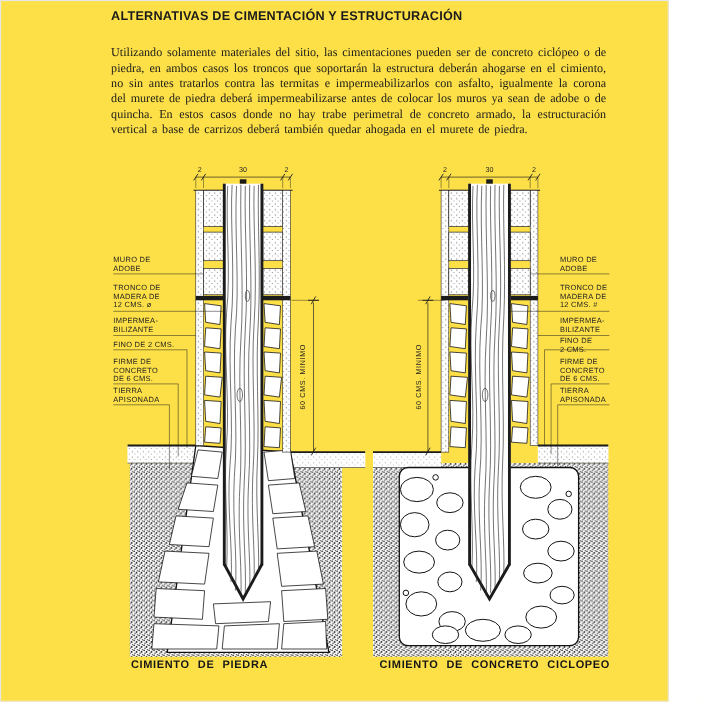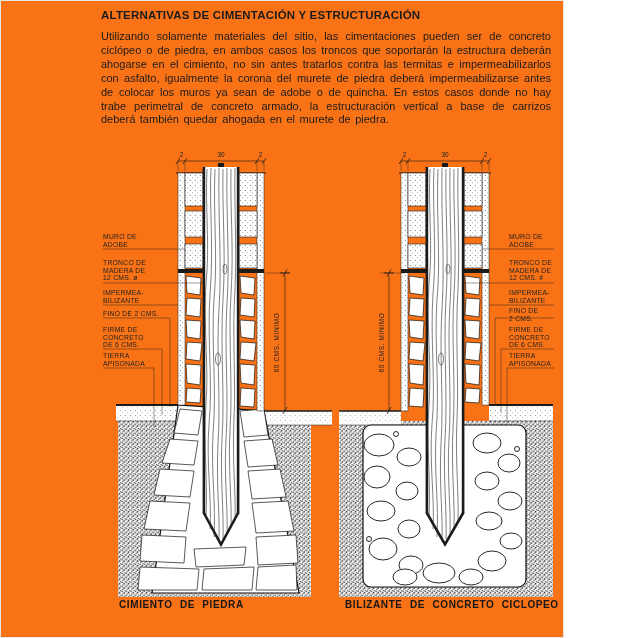--- a/index.html
+++ b/index.html
@@ -1,22 +1,22 @@
 <!DOCTYPE html>
 <html><head>
 <meta charset="utf-8">
 <style>
   html,body{margin:0;padding:0;background:#fff;}
-  .page{position:relative;width:564px;height:638px;background:#f97316;overflow:hidden;
+  .page{position:relative;width:608px;height:638px;background:#fde047;overflow:hidden;
         font-family:"Liberation Sans",sans-serif;color:#1b1b1b;box-sizing:border-box;
         border:1px solid #e6e6e6;}
   .title{position:absolute;left:100px;top:8px;width:470px;font-size:11.5px;font-weight:bold;
          letter-spacing:.2px;}
-  .para{position:absolute;left:100px;top:29px;width:450px;font-size:11px;line-height:13.9px;
-        text-align:justify;word-spacing:1.5px;}
+  .para{position:absolute;left:100px;top:41px;width:450px;font-size:11px;line-height:13.9px;
+        text-align:justify;word-spacing:1.5px;font-family:Liberation Serif, serif;}
   .fig{position:absolute;width:240px;height:462px;}
   .fig svg{position:absolute;left:0;top:0;}
   .lbl{position:absolute;font-size:6.8px;line-height:7.6px;letter-spacing:.25px;
        white-space:pre-line;color:#222;}
   .lbl.r{text-align:left;}
   .dim{position:absolute;font-size:6.5px;color:#222;text-align:center;}
   .vdim{position:absolute;width:72px;height:9px;font-size:6.5px;letter-spacing:.6px;
         color:#222;text-align:center;transform:rotate(-90deg);white-space:nowrap;}
   .cap{position:absolute;font-size:10px;font-weight:600;letter-spacing:.6px;word-spacing:4px;
        color:#161616;white-space:nowrap;}
@@ -301,16 +301,16 @@
 CONCRETO
 DE 6 CMS.</div>
     <div class="lbl r" style="left:170px;top:203px;">TIERRA
 APISONADA</div>
 
     <div class="dim" style="left:62px;top:2px;width:7px;">2</div>
     <div class="dim" style="left:96px;top:2px;width:20px;">30</div>
     <div class="dim" style="left:143px;top:2px;width:7px;">2</div>
     <div class="vdim" style="left:7px;top:189px;">60 CMS. MINIMO</div>
 
-    <div class="cap" style="left:6px;top:450px;">BILIZANTE DE CONCRETO CICLOPEO</div>
+    <div class="cap" style="left:6px;top:450px;">CIMIENTO DE CONCRETO CICLOPEO</div>
   </div>
 
 </div>
 
 </body></html>

